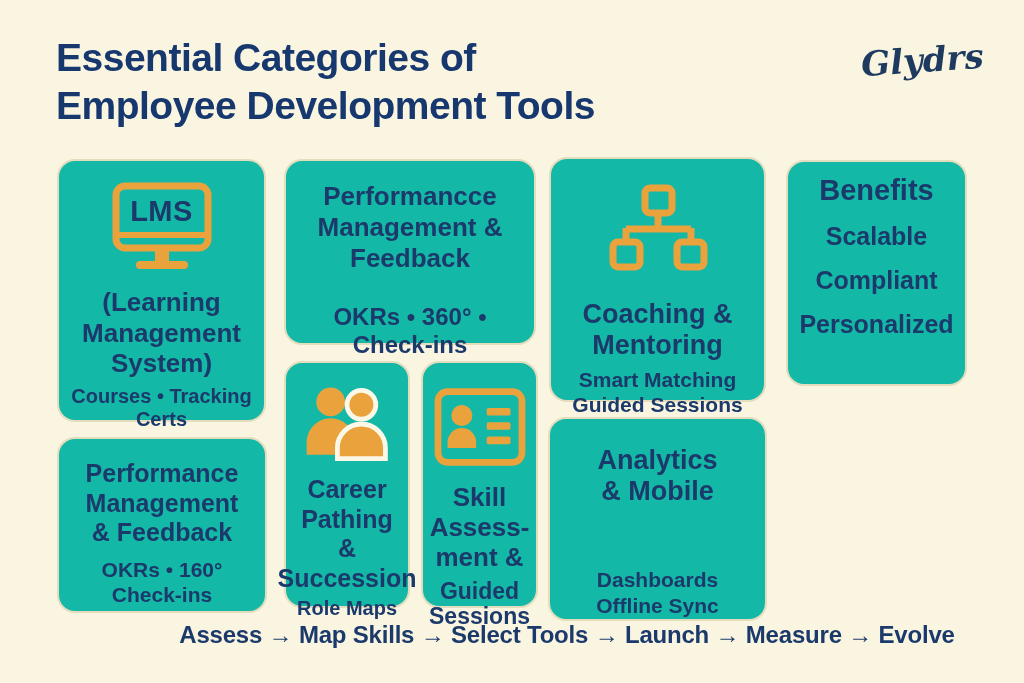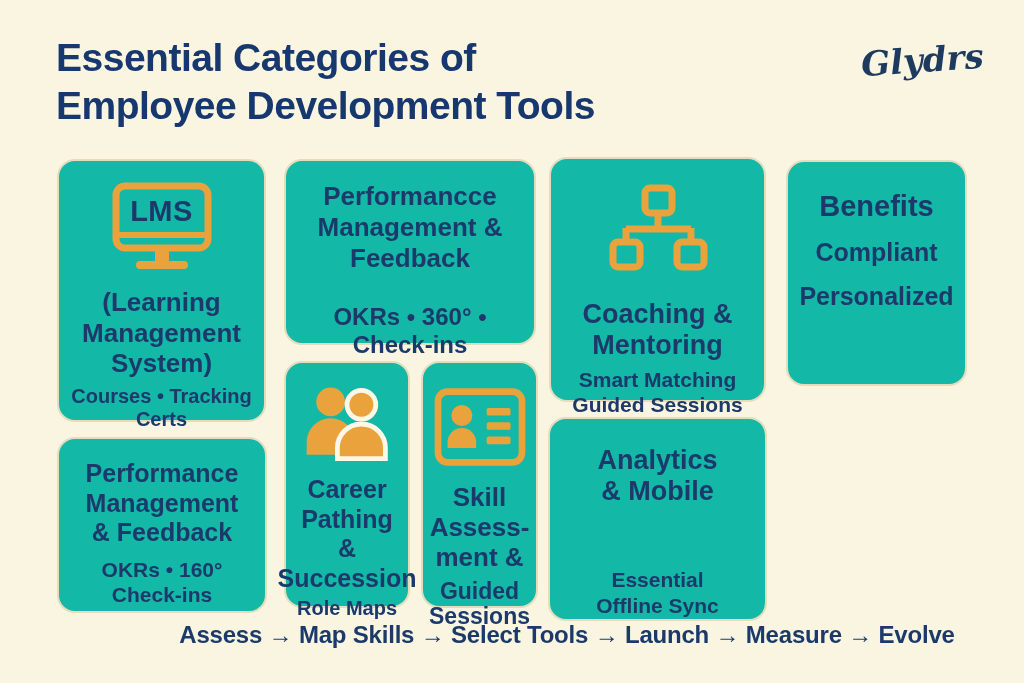--- a/index.html
+++ b/index.html
@@ -46,21 +46,21 @@
     text-align: center;
     font-weight: bold;
   }
   .heading { color: #1B3A6B; white-space: pre-line; }
   .sub     { color: #1B3A6B; white-space: pre-line; }
 
   
   #card-lms                { left: 57px;  top: 159px; width: 209px; height: 263px; padding-top: 20px; }
   #card-performance-top    { left: 284px; top: 159px; width: 252px; height: 186px; padding-top: 20px; }
   #card-coaching           { left: 549px; top: 157px; width: 217px; height: 245px; padding-top: 24px; }
-  #card-benefits           { left: 786px; top: 160px; width: 181px; height: 226px; padding-top: 28px; }
+  #card-benefits           { left: 786px; top: 160px; width: 181px; height: 226px; padding-top: 12px; }
   #card-performance-bottom { left: 57px;  top: 437px; width: 210px; height: 176px; padding-top: 20px; text-align: center; }
   #card-career             { left: 284px; top: 361px; width: 126px; height: 247px; padding-top: 22px; }
   #card-skill              { left: 421px; top: 361px; width: 117px; height: 247px; padding-top: 22px; }
   #card-analytics          { left: 548px; top: 417px; width: 219px; height: 204px; padding-top: 26px; justify-content: space-between; }
 
   
   #card-lms .heading { font-size: 26px; line-height: 1.18; margin-top: 10px; }
   #card-lms .sub     { font-size: 20px; line-height: 1.15; margin-top: 6px; }
   #card-performance-top .heading { font-size: 26px; line-height: 1.2; }
   #card-performance-top .sub     { font-size: 24px; line-height: 1.2; margin-top: 28px; }
@@ -146,20 +146,21 @@
       </svg>
     </div>
     <div class="heading">Coaching &amp;
 Mentoring</div>
     <div class="sub">Smart Matching
 Guided Sessions</div>
   </section>
 
   <section class="card" id="card-benefits">
     <div class="heading">Benefits</div>
+    <div class="benefit-item">Scalable</div>
     <div class="benefit-item">Compliant</div>
     <div class="benefit-item">Personalized</div>
   </section>
 
   <section class="card" id="card-performance-bottom">
     <div class="heading">Performance
 Management
 &amp; Feedback</div>
     <div class="sub">OKRs • 160°
 Check-ins</div>
@@ -195,19 +196,19 @@
     <div class="heading">Career
 Pathing
 &amp;
 Succession</div>
     <div class="sub">Role Maps</div>
   </section>
 
   <section class="card" id="card-analytics">
     <div class="heading">Analytics
 &amp; Mobile</div>
-    <div class="sub">Essential
+    <div class="sub">Dashboards
 Offline Sync</div>
   </section>
 
   <div class="journey">Assess → Map Skills → Select Tools → Launch → Measure → Evolve</div>
 
 </div>
 
 </body></html>

